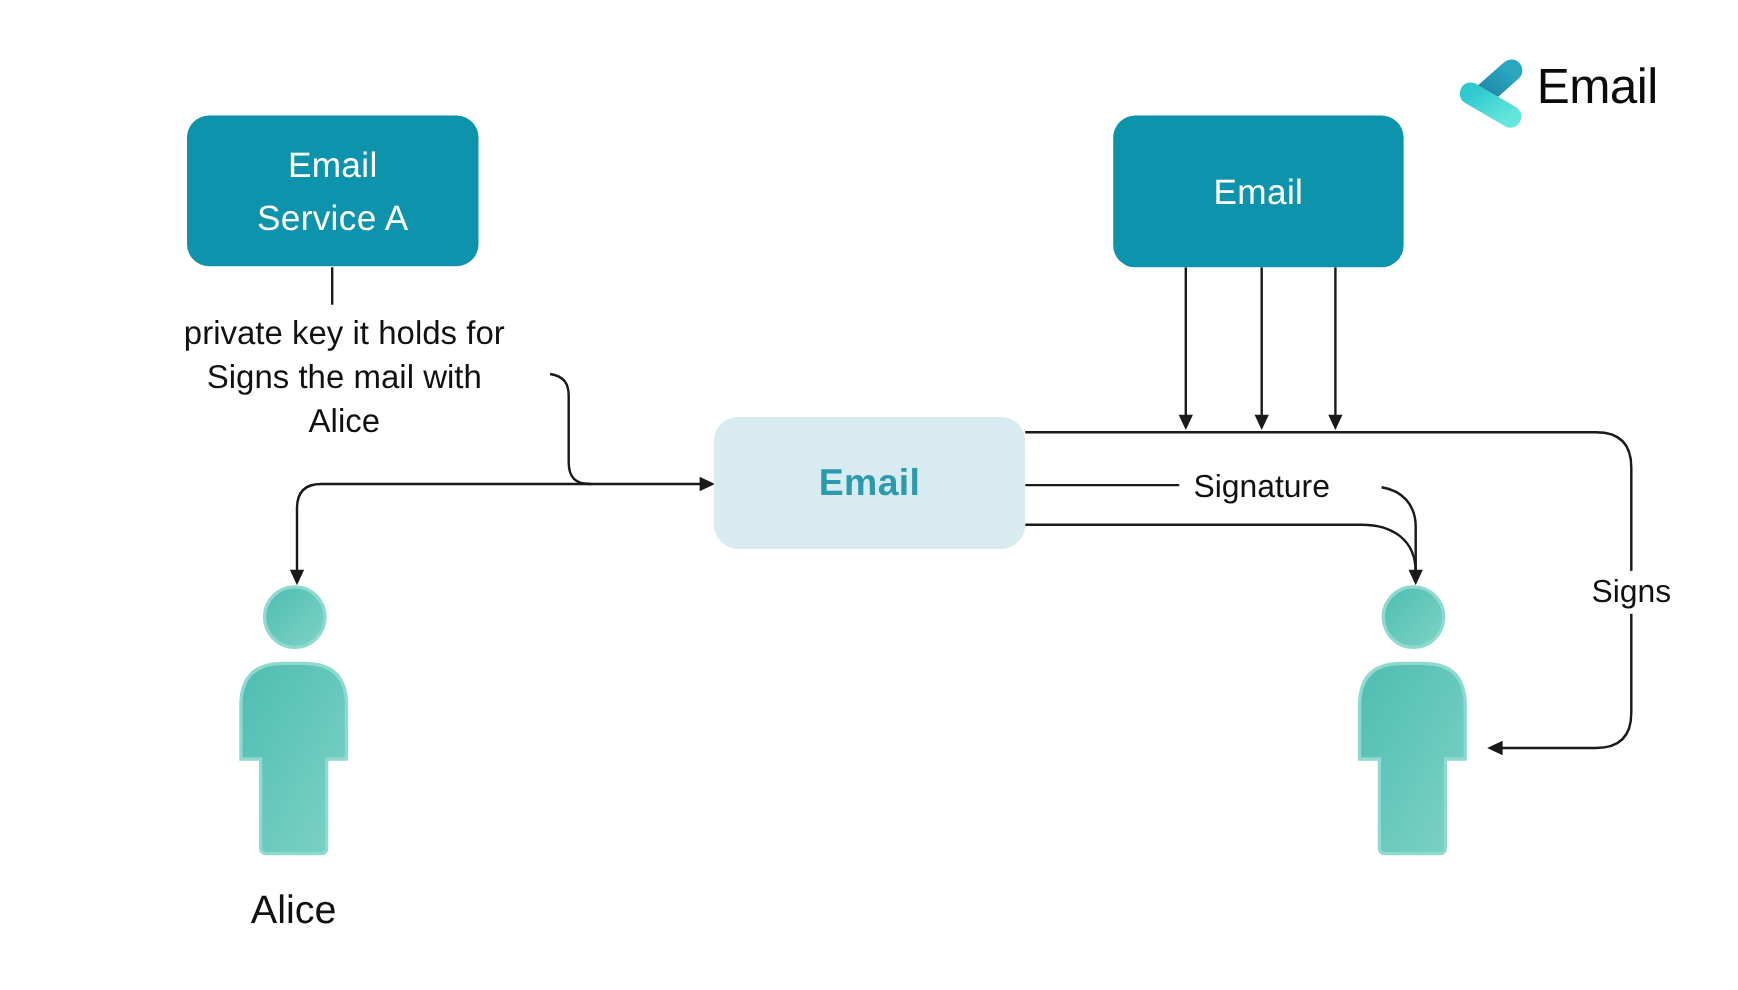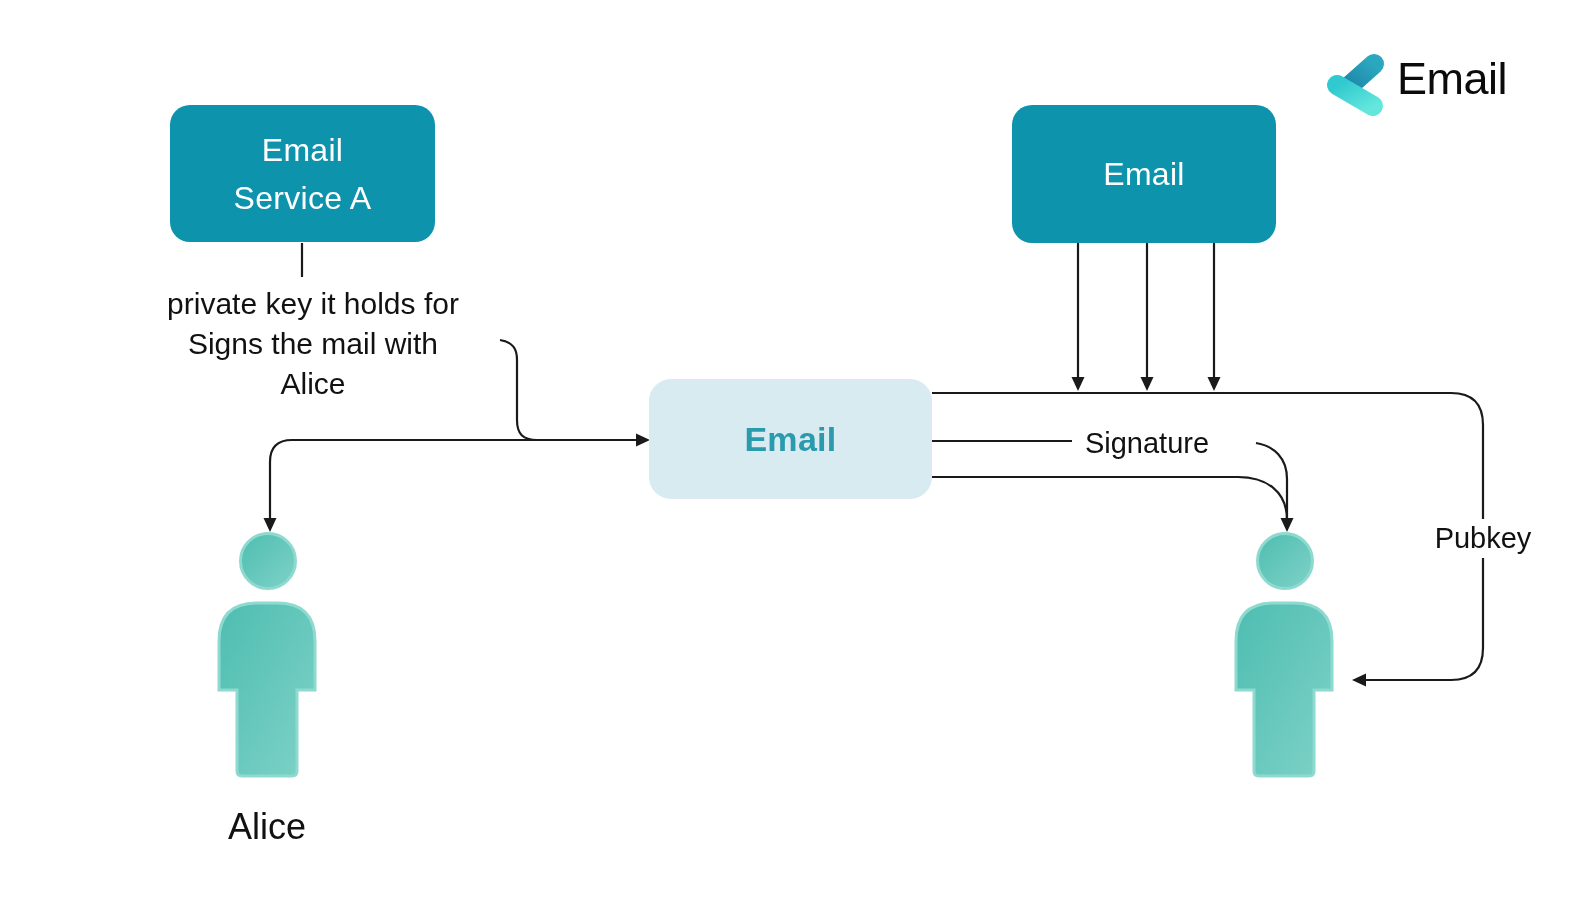--- a/index.html
+++ b/index.html
@@ -137,21 +137,21 @@
     <div>Email</div>
   </div>
 
   <div class="note">
     <div>private key it holds for</div>
     <div>Signs the mail with</div>
     <div>Alice</div>
   </div>
 
   <div class="float-label label-signature">Signature</div>
-  <div class="float-label label-pubkey">Pubkey</div>
+  <div class="float-label label-pubkey">Signs</div>
 
   <div class="actor-label alice-label">Alice</div>
 
   <div class="logo">
     <div style="width:62px;height:62px;"></div>
     <div class="logo-text">Email</div>
   </div>
 
 </div>
 

